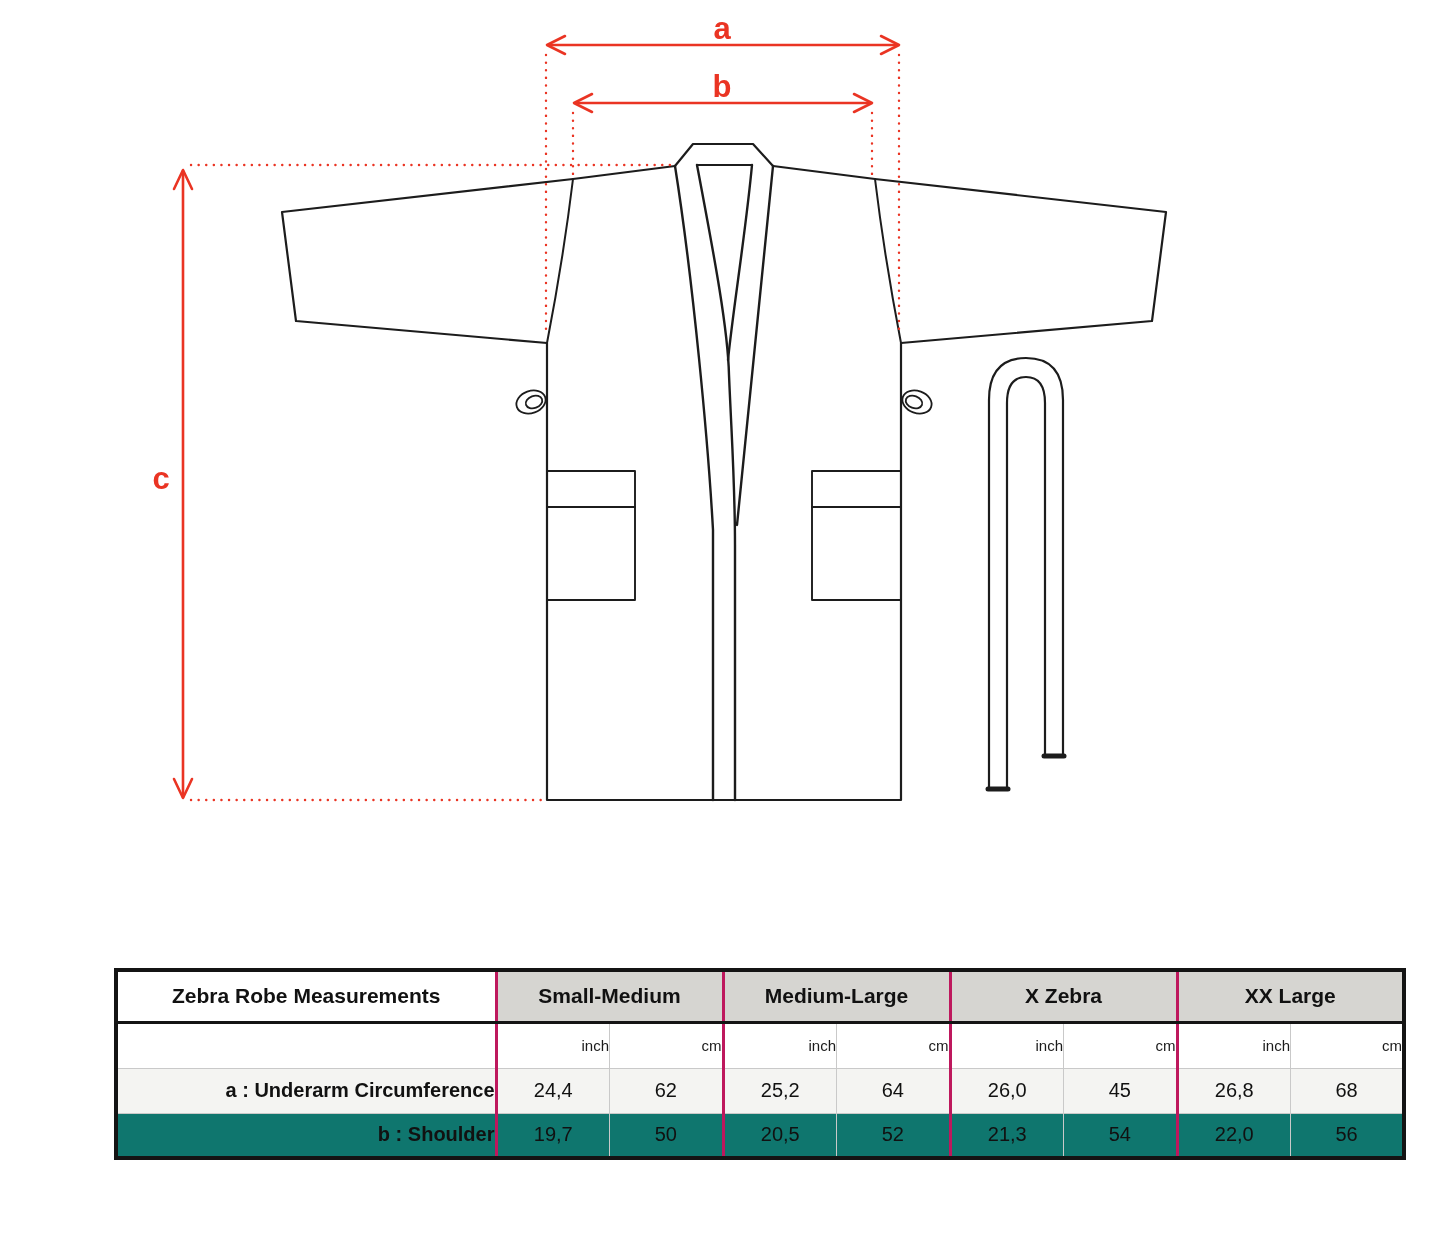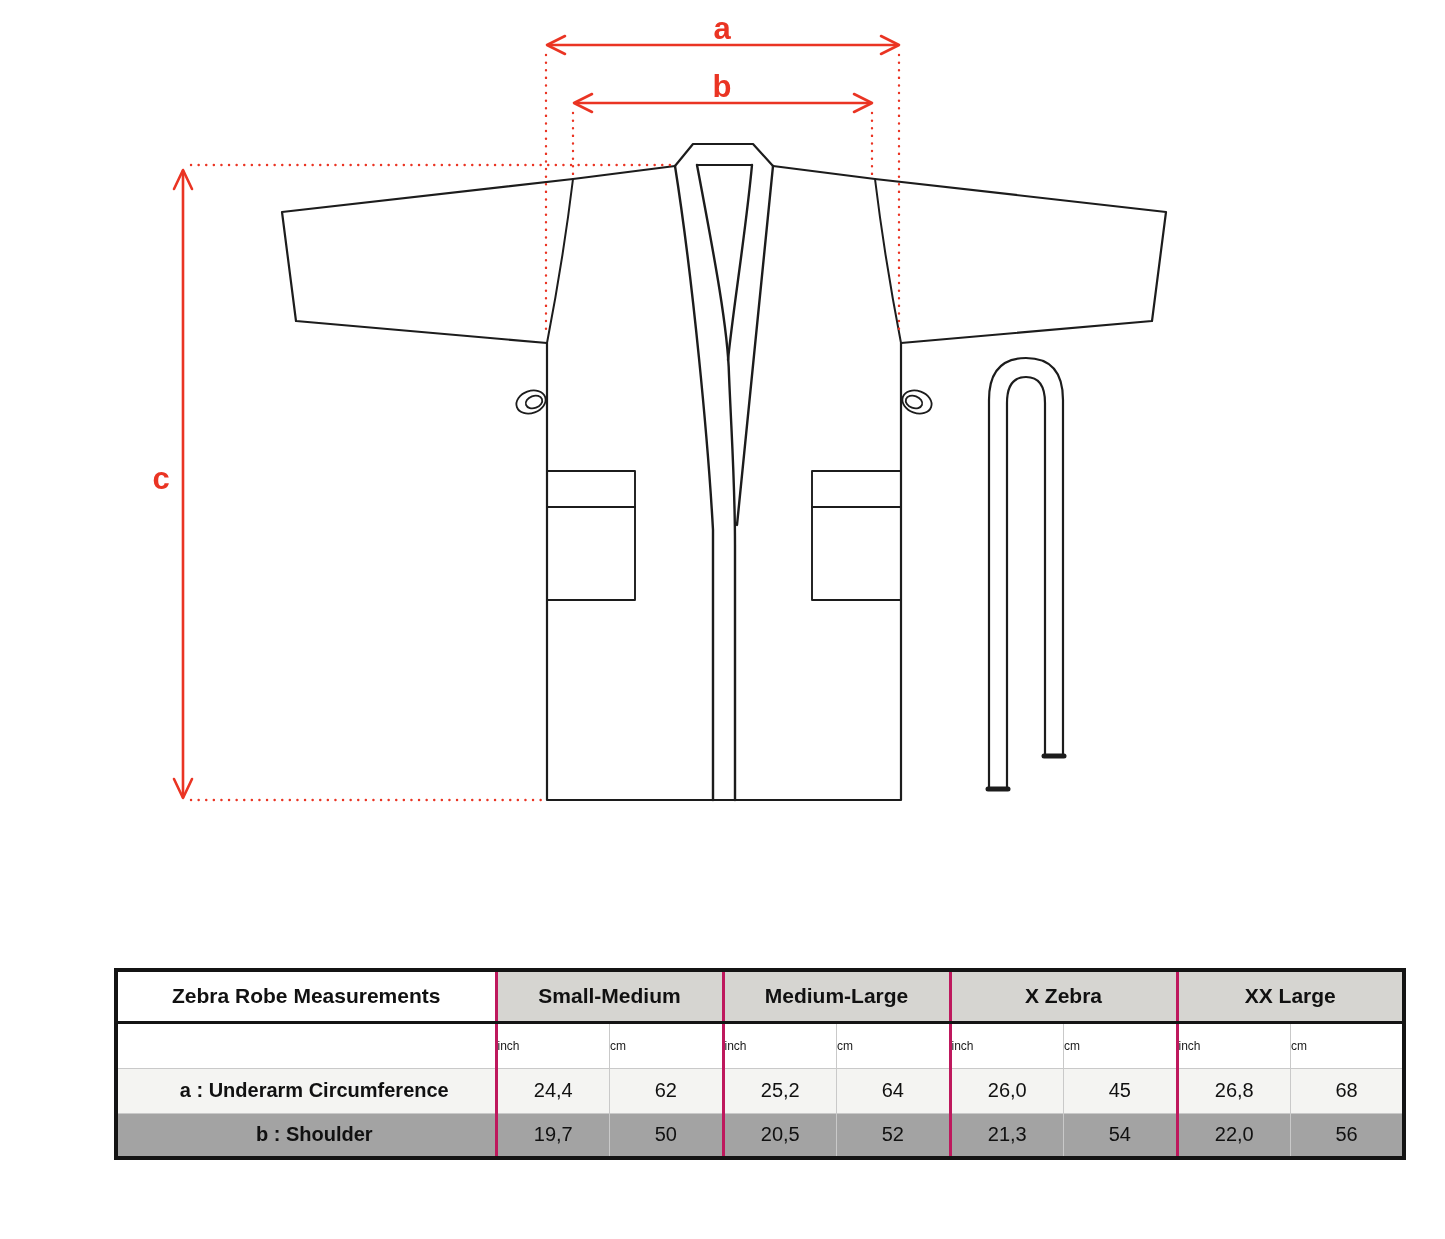--- a/index.html
+++ b/index.html
@@ -45,38 +45,38 @@
   tr.data-row { height: 45px; }
   tr.hdr-row th {
     font-size: 21px;
     font-weight: bold;
     text-align: center;
     border-bottom: 3px solid #141414;
   }
   th.size-hdr { background: #d6d5d1; }
   th.table-title-cell { background: #ffffff; font-weight: normal; font-size: 19px; }
   tr.sub-row td {
-    font-size: 12px;
+    font-size: 15px;
     font-weight: normal;
-    text-align: left;
+    text-align: right;
     color: #1b1b1b;
     background: #ffffff;
   }
   tr.data-row td {
     font-size: 20px;
     text-align: center;
     border-top: 1px solid #c9c9c9;
   }
   tr.data-row td.row-label {
-    text-align: center;
+    text-align: right;
     font-weight: bold;
     padding-left: 16px;
   }
   tr.stripe td { background: #f4f4f2; }
-  tr.plain td { background: #a3a3a3; }
+  tr.plain td { background: #0f766e; }
   .group-start { border-left: 3px solid #be185d; }
   .unit-cm { border-left: 1px solid #c9c9c9; }
 </style>
 </head>
 <body>
 
 <div class="screen">
 
   <svg class="diagram-svg" width="1445" height="960" viewBox="0 0 1445 960" aria-hidden="false">
 

